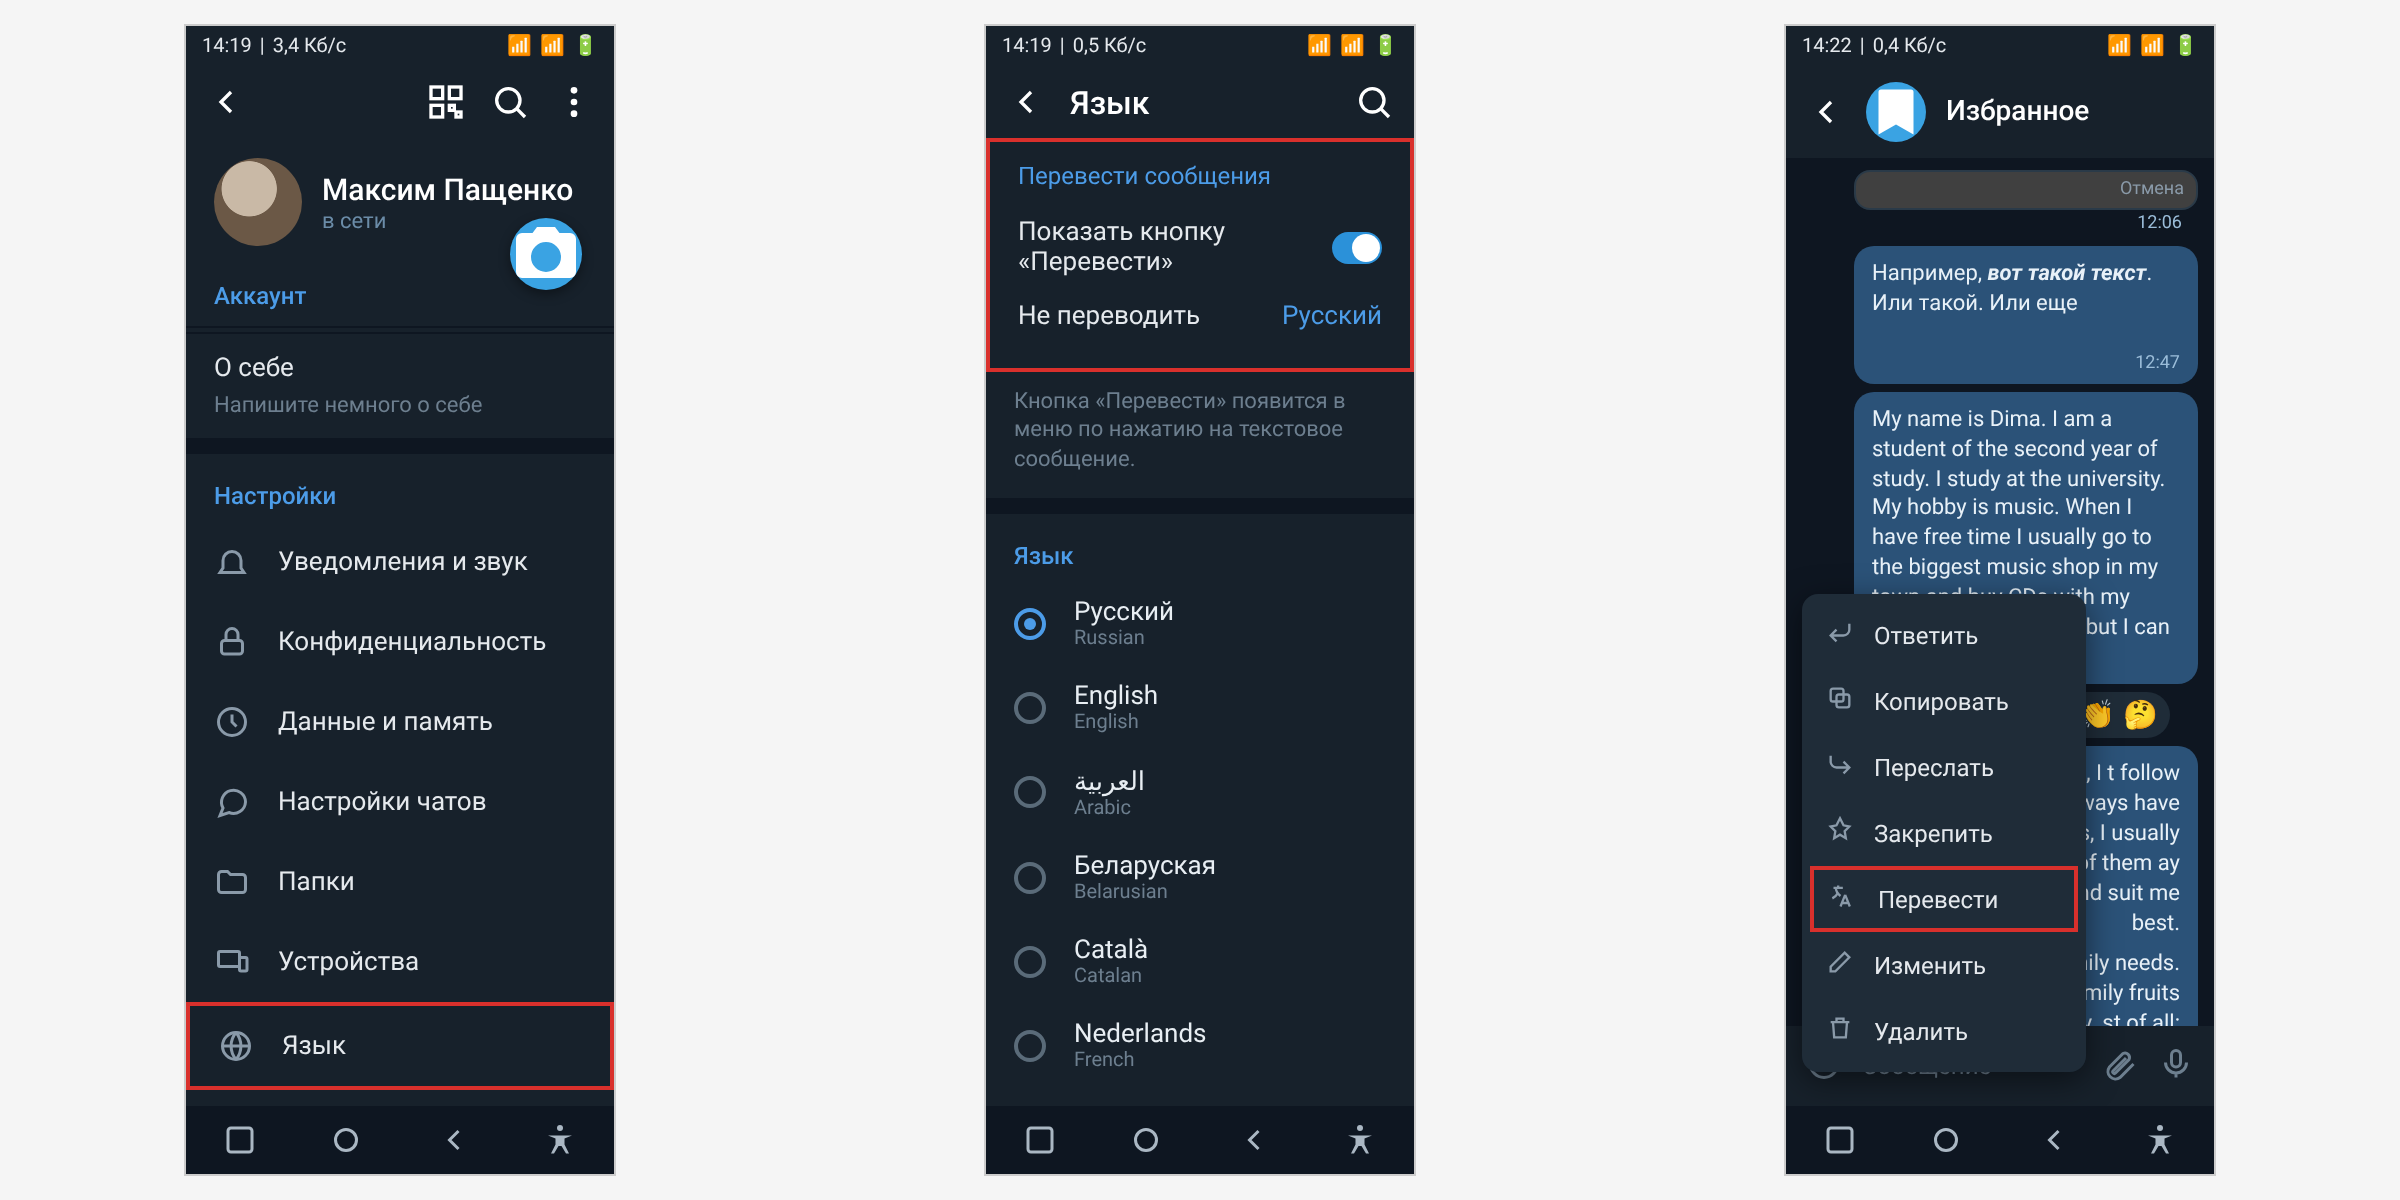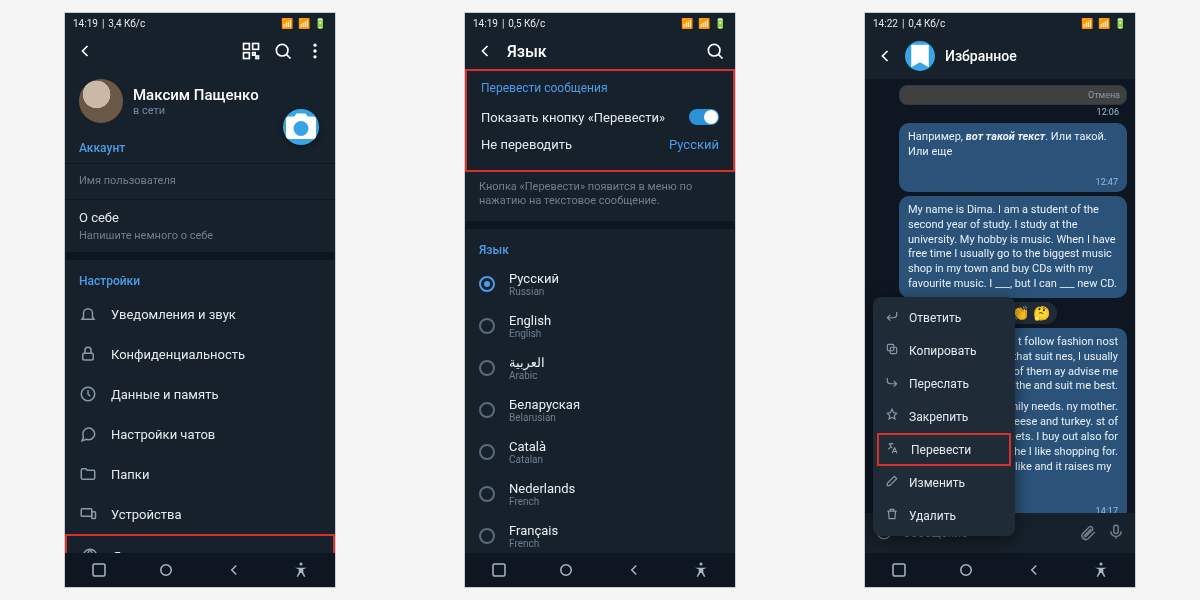--- a/index.html
+++ b/index.html
@@ -8,21 +8,21 @@
     font-family: -apple-system, Roboto, "Helvetica Neue", Arial, sans-serif;
     font-size: 12px;
     display: flex;
     justify-content: space-around;
     align-items: flex-start;
     padding: 12px 0;
     width: 1200px;
     height: 600px;
   }
   .phone {
-    width: 272px;
+    width: 216px;
     height: 576px;
     background: #17212b;
     border: 1px solid #ccc;
     position: relative;
     overflow: hidden;
     color: #e5e9ed;
   }
   .statusbar {
     height: 20px;
     display: flex;
@@ -162,21 +162,20 @@
     </div>
   </div>
   <div class="camera-fab">
     <svg viewBox="0 0 24 24" width="18" height="18" fill="#fff">
         <path d="M9 3l-1.5 2H4a2 2 0 00-2 2v11a2 2 0 002 2h16a2 2 0 002-2V7a2 2 0 00-2-2h-3.5L15 3H9zm3 5a5 5 0 110 10 5 5 0 010-10z"></path>
       </svg>
   </div>
 
   <div class="section-label">Аккаунт</div>
   <div class="thin-divider"></div>
-  <div class="muted" style="padding-top:8px">Имя пользователя</div>
   <div class="thin-divider"></div>
   <div style="padding:8px 14px 2px; font-size:13px">О себе</div>
   <div class="muted">Напишите немного о себе</div>
 
   <div class="thick-divider"></div>
   <div class="section-label">Настройки</div>
 
   <div class="setting-row">
     <span class="ico">
       <svg viewBox="0 0 24 24" fill="none" stroke="currentColor" stroke-width="2">

